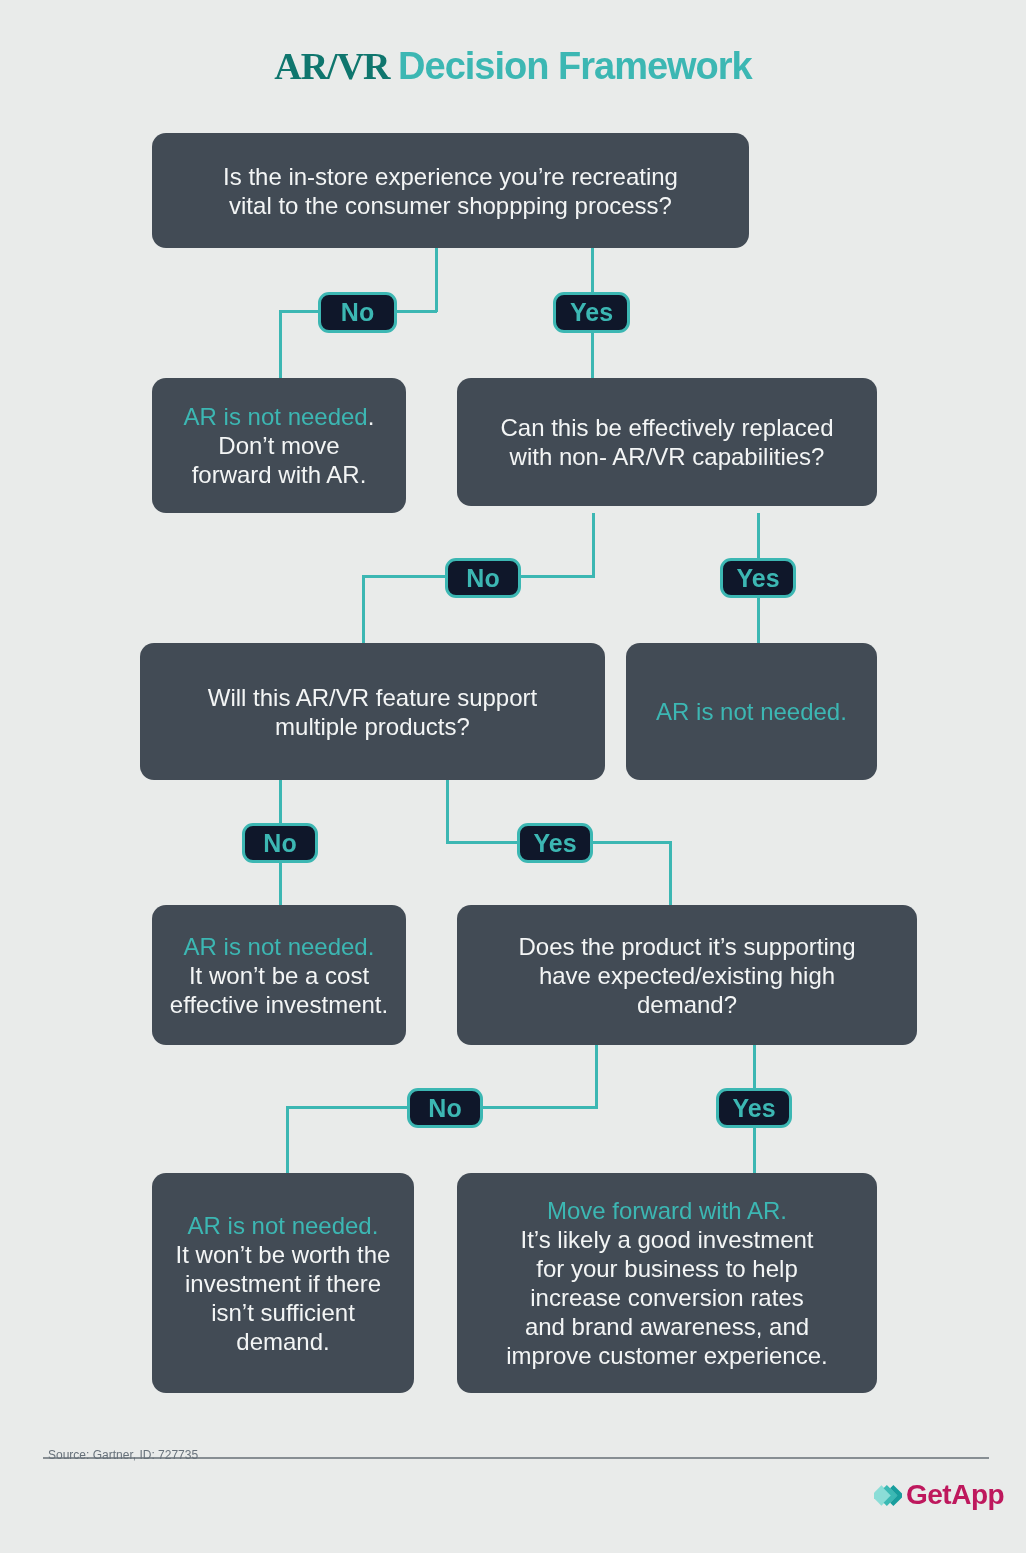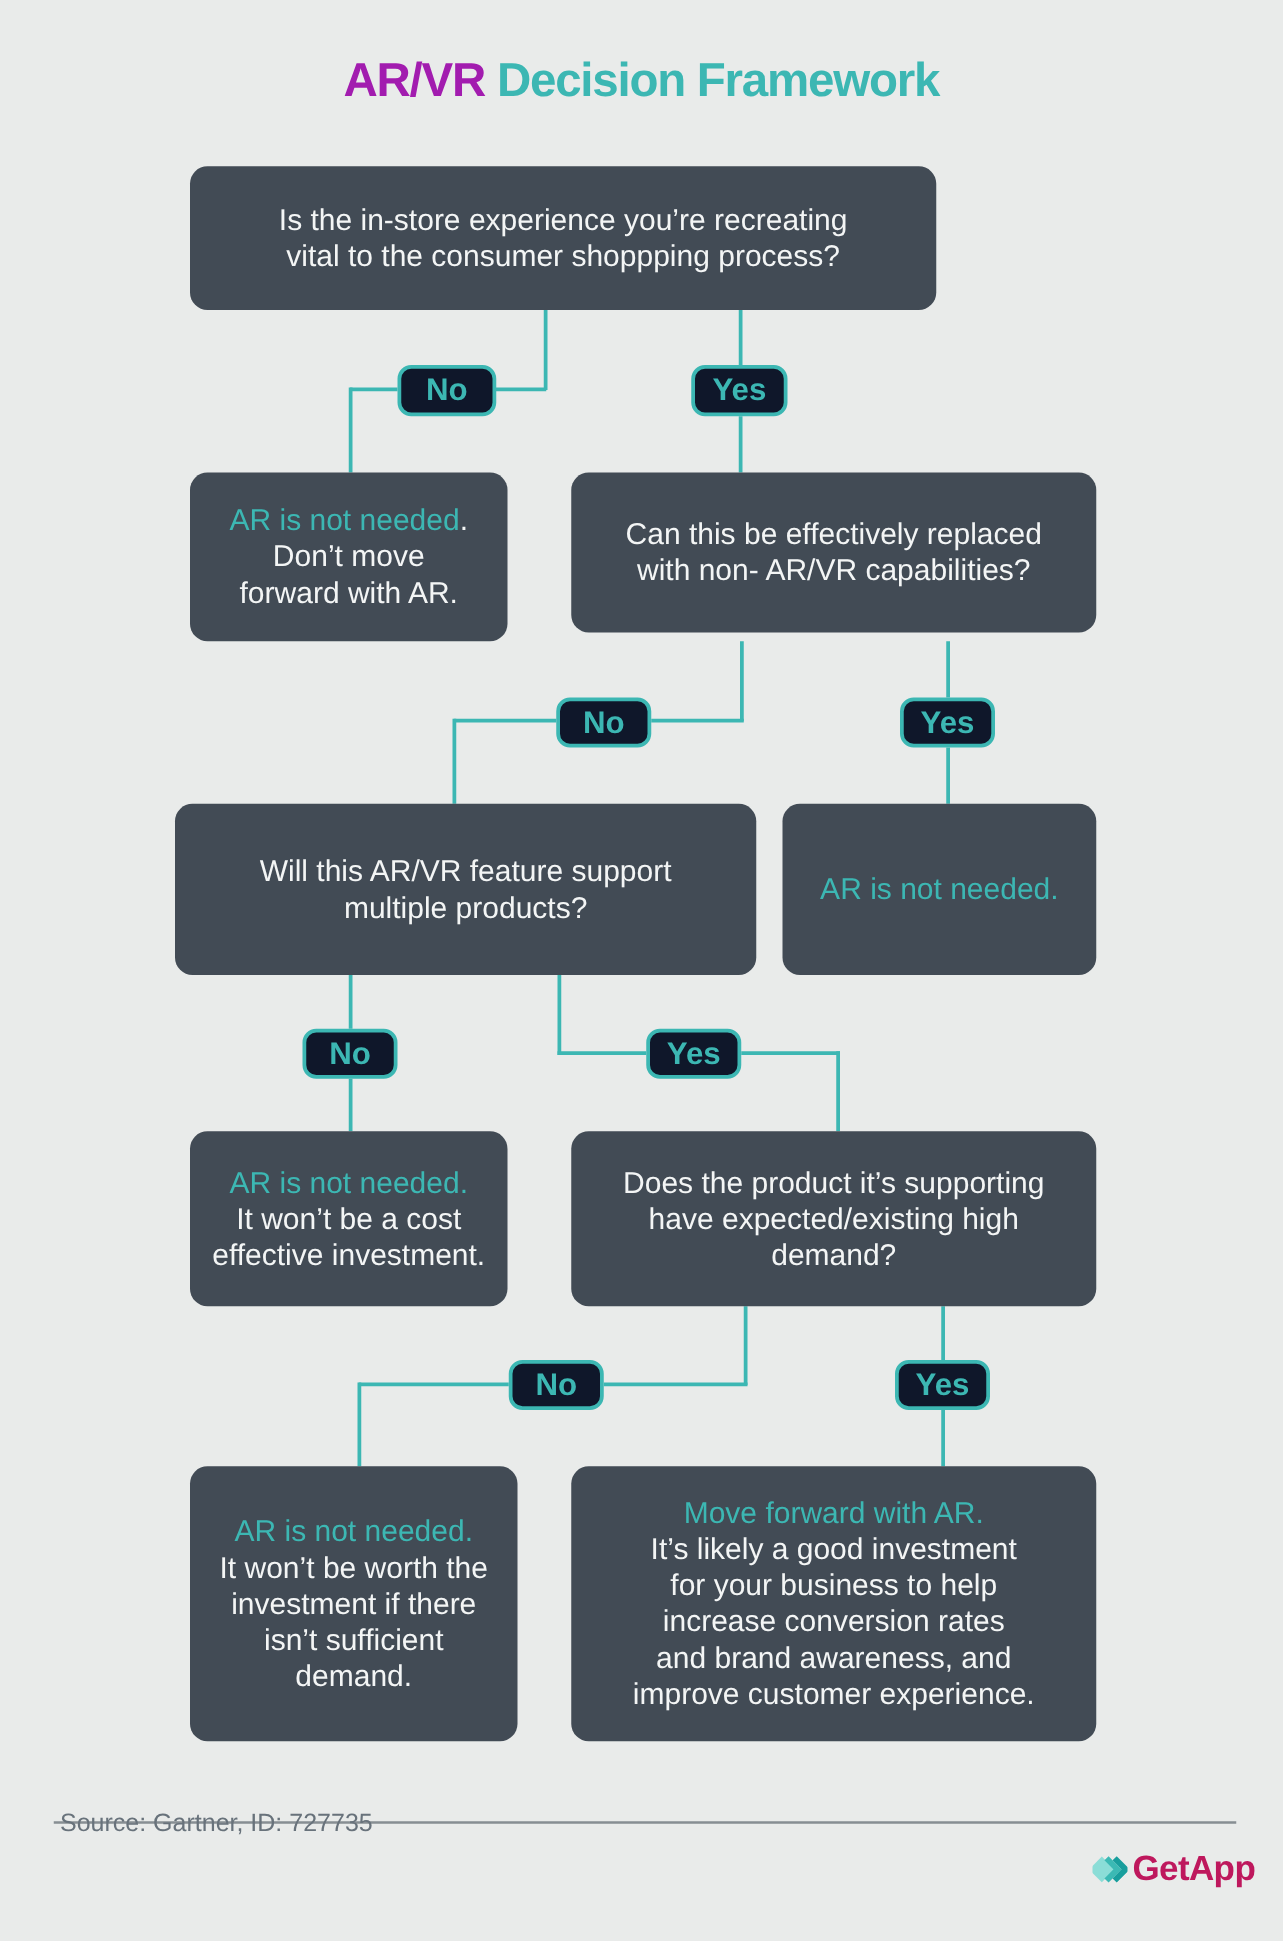--- a/index.html
+++ b/index.html
@@ -1,40 +1,40 @@
 <!DOCTYPE html>
 <html><head>
 <meta charset="utf-8">
 <style>
   html,body{margin:0;padding:0;}
   body{background:#cfd2d2;font-family:"Liberation Sans","DejaVu Sans",sans-serif;}
   .canvas{position:relative;width:1026px;height:1553px;background:#e9ebea;overflow:hidden;margin:0 auto;}
 
   .title{position:absolute;left:0;top:44px;width:1026px;text-align:center;
          font-size:38px;font-weight:800;letter-spacing:-1px;margin:0;}
-  .t-dark{color:#a21caf;}
+  .t-dark{color:#0f766e;font-family:Liberation Serif, serif;}
   .t-teal{color:#3cb7b3;}
 
   .node{position:absolute;background:#424b55;border-radius:14px;
         display:flex;align-items:center;justify-content:center;text-align:center;
         color:#f3f5f5;font-size:24px;line-height:29px;}
   .qtext{white-space:pre;display:block;}
   .rtext{display:block;}
   .lead{color:#3cb7b3;font-weight:normal;}
   .leadsuf{color:#f3f5f5;}
   .rbody{display:block;white-space:pre;color:#f3f5f5;}
 
   .pill{position:absolute;border:3px solid #3cb7b3;border-radius:11px;background:#0f172a;
         color:#3cb7b3;font-weight:bold;font-size:25px;
         display:flex;align-items:center;justify-content:center;box-sizing:border-box;}
 
   .ln{position:absolute;background:#3cb7b3;}
 
   .divider{position:absolute;left:43px;top:1457px;width:946px;height:2px;background:#878e93;}
-  .source{position:absolute;left:48px;top:1448px;font-size:20px;color:#68727b;}
+  .source{position:absolute;left:48px;top:1448px;font-size:12px;color:#68727b;}
   .brand{position:absolute;left:874px;top:1479px;display:flex;align-items:center;gap:4px;}
   .brand-text{font-size:28px;font-weight:bold;color:#be185d;letter-spacing:-0.5px;}
 </style>
 </head>
 <body>
 
 <div class="canvas">
 
   <h1 class="title"><span class="t-dark">AR/VR </span><span class="t-teal">Decision Framework</span></h1>
 
@@ -88,21 +88,21 @@
 
   <div class="node" style="left:626px;top:643px;width:251px;height:137px">
     <span class="rtext"><span class="lead">AR is not needed.</span></span>
   </div>
 
   <div class="node" style="left:152px;top:905px;width:254px;height:140px">
     <span class="rtext"><span class="lead">AR is not needed.</span><span class="rbody">It won’t be a cost
 effective investment.</span></span>
   </div>
 
-  <div class="node" style="left:457px;top:905px;width:420px;height:140px">
+  <div class="node" style="left:457px;top:905px;width:460px;height:140px">
     <span class="qtext">Does the product it’s supporting
 have expected/existing high
 demand?</span>
   </div>
 
   <div class="node" style="left:152px;top:1173px;width:262px;height:220px">
     <span class="rtext"><span class="lead">AR is not needed.</span><span class="rbody">It won’t be worth the
 investment if there
 isn’t sufficient
 demand.</span></span>

